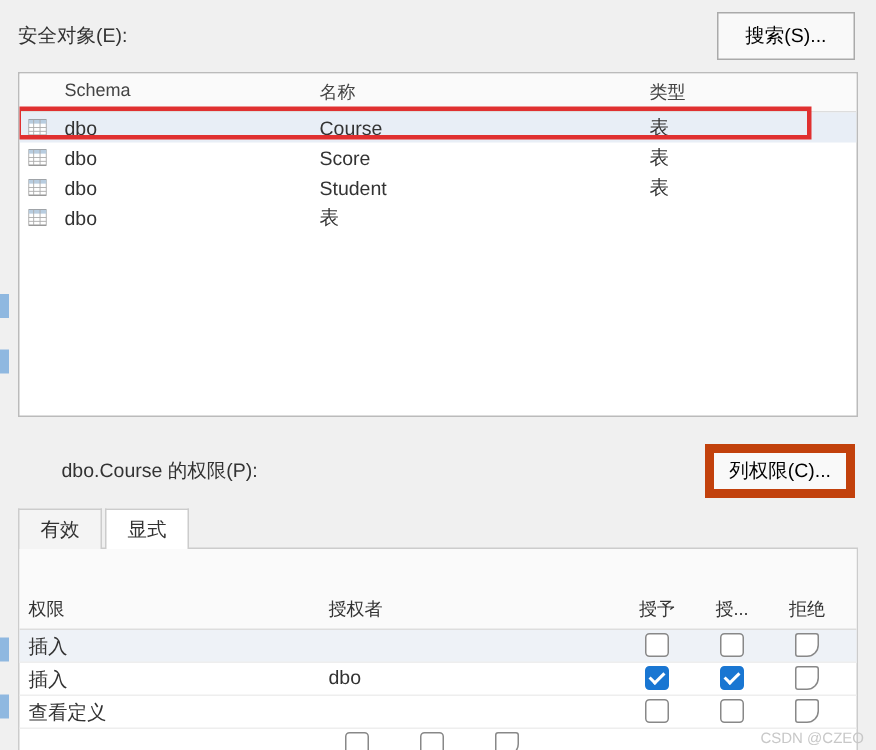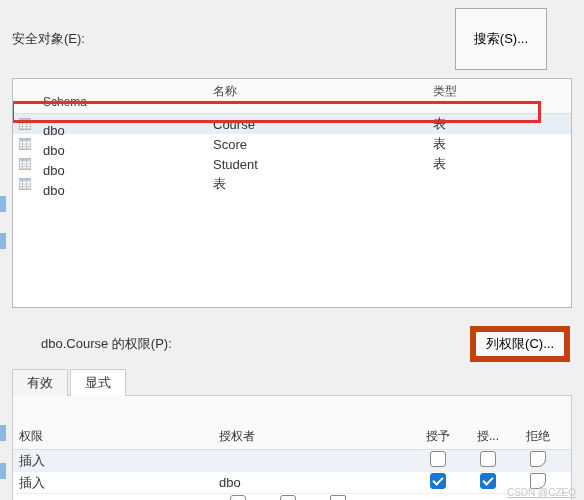--- a/index.html
+++ b/index.html
@@ -1,25 +1,25 @@
 <!DOCTYPE html>
 <html><head>
 <meta charset="utf-8">
 <style>
 * { box-sizing: border-box; margin: 0; padding: 0; }
 body { font-family: "Microsoft YaHei", "SimSun", sans-serif; font-size: 13px; color: #333; background: #f0f0f0; width: 584px; height: 500px; overflow: hidden; }
 .top-area { padding: 4px 0 0 0; border-radius: 14px; }
 .label-row { display: flex; align-items: center; padding: 4px 12px; }
 .section-label { flex: 1; }
-.search-btn { background: #f9f9f9; border: 1px solid #aaa; padding: 21px 18px; font-size: 13px; cursor: pointer; margin-right: 25px; }
+.search-btn { background: #f9f9f9; border: 1px solid #aaa; padding: 6px 18px; font-size: 13px; cursor: pointer; margin-right: 2px; }
 .table-container { background: #fff; border: 1px solid #bbb; margin: 4px 12px 10px 12px; height: 230px; overflow: hidden; }
 .table-header { display: flex; border-bottom: 1px solid #ddd; background: #fafafa; font-size: 12px; color: #444; }
 .table-header > div { padding: 4px 6px; }
 .col-icon { width: 24px; }
-.col-schema { width: 170px; margin-top: 12px; }
+.col-schema { width: 170px; }
 .col-name { width: 220px; }
 .col-type { flex: 1; }
 .table-body { }
 .table-row { display: flex; align-items: center; height: 20px; font-size: 13px; }
 .table-row.selected { background: #e8eef6; }
 .table-row > div { padding: 2px 6px; overflow: hidden; }
 .icon-cell { width: 24px; display: flex; align-items: center; justify-content: center; }
 .highlight-box { position: absolute; border: 3px solid #e03030; pointer-events: none; }
 .perm-label-row { display: flex; align-items: center; padding: 8px 12px 4px 12px; }
 .perm-label { flex: 1; margin-left: 29px; }
@@ -28,30 +28,30 @@
 .tab { padding: 4px 14px; border: 1px solid #ccc; border-bottom: none; background: #f4f4f4; margin-right: 2px; cursor: pointer; font-size: 13px; position: relative; top: 1px; }
 .tab.active { background: #fff; }
 .perm-table { margin: 0 12px; background: #fff; border-left: 1px solid #ccc; border-right: 1px solid #ccc; }
 .perm-header { display: flex; background: #fafafa; border-bottom: 1px solid #ddd; font-size: 12px; }
 .perm-header > div { padding: 4px 6px; margin-top: 28px; }
 .pcol-name { width: 200px; }
 .pcol-grantor { width: 200px; }
 .pcol-grant { width: 50px; text-align: center; }
 .pcol-with { width: 50px; text-align: center; }
 .pcol-deny { width: 50px; text-align: center; }
-.perm-row { display: flex; align-items: center; height: 22px; border-bottom: 1px solid #eee; }
+.perm-row { display: flex; align-items: flex-start; height: 22px; border-bottom: 1px solid #eee; }
 .perm-row > div { padding: 2px 6px; }
 .perm-row.hl { background: #eef2f7; }
 .cb { width: 16px; height: 16px; border: 1px solid #888; border-radius: 3px; display: inline-block; background: #fff; position: relative; }
 .cb.checked { background: #1976d2; border-color: #1976d2; }
 .cb.checked::after { content: ""; position: absolute; left: 4px; top: 1px; width: 4px; height: 8px; border: solid #fff; border-width: 0 2px 2px 0; transform: rotate(45deg); }
 .cb.half { border-radius: 2px 2px 8px 2px; }
 .table-icon { width: 14px; height: 12px; }
 .blue-stripe { position: absolute; left: 0; width: 6px; height: 16px; background: #8fb8e0; }
-.watermark { position: absolute; right: 8px; bottom: 2px; font-size: 10px; color: #c8c8c8; text-decoration: underline; }
+.watermark { position: absolute; right: 8px; bottom: 2px; font-size: 10px; color: #c8c8c8; }
 </style>
 </head>
 <body>
 
 <div class="top-area">
   <div class="label-row">
     <span class="section-label">安全对象(E):</span>
     <button class="search-btn">搜索(S)...</button>
   </div>
 
@@ -154,20 +154,27 @@
         <div class="pcol-deny"><span class="cb half"></span></div>
       </div>
       <div class="perm-row">
         <div class="pcol-name">插入</div>
         <div class="pcol-grantor">dbo</div>
         <div class="pcol-grant"><span class="cb checked"></span></div>
         <div class="pcol-with"><span class="cb checked"></span></div>
         <div class="pcol-deny"><span class="cb half"></span></div>
       </div>
       <div class="perm-row">
+        <div class="pcol-name">查看定义</div>
+        <div class="pcol-grantor"></div>
+        <div class="pcol-grant"><span class="cb"></span></div>
+        <div class="pcol-with"><span class="cb"></span></div>
+        <div class="pcol-deny"><span class="cb half"></span></div>
+      </div>
+      <div class="perm-row">
         <div class="pcol-grantor"></div>
         <div class="pcol-grant"><span class="cb"></span></div>
         <div class="pcol-with"><span class="cb"></span></div>
         <div class="pcol-deny"><span class="cb half"></span></div>
       </div>
       <div class="perm-row">
         <div class="pcol-name">更改</div>
         <div class="pcol-grantor"></div>
         <div class="pcol-grant"><span class="cb"></span></div>
         <div class="pcol-with"><span class="cb"></span></div>

